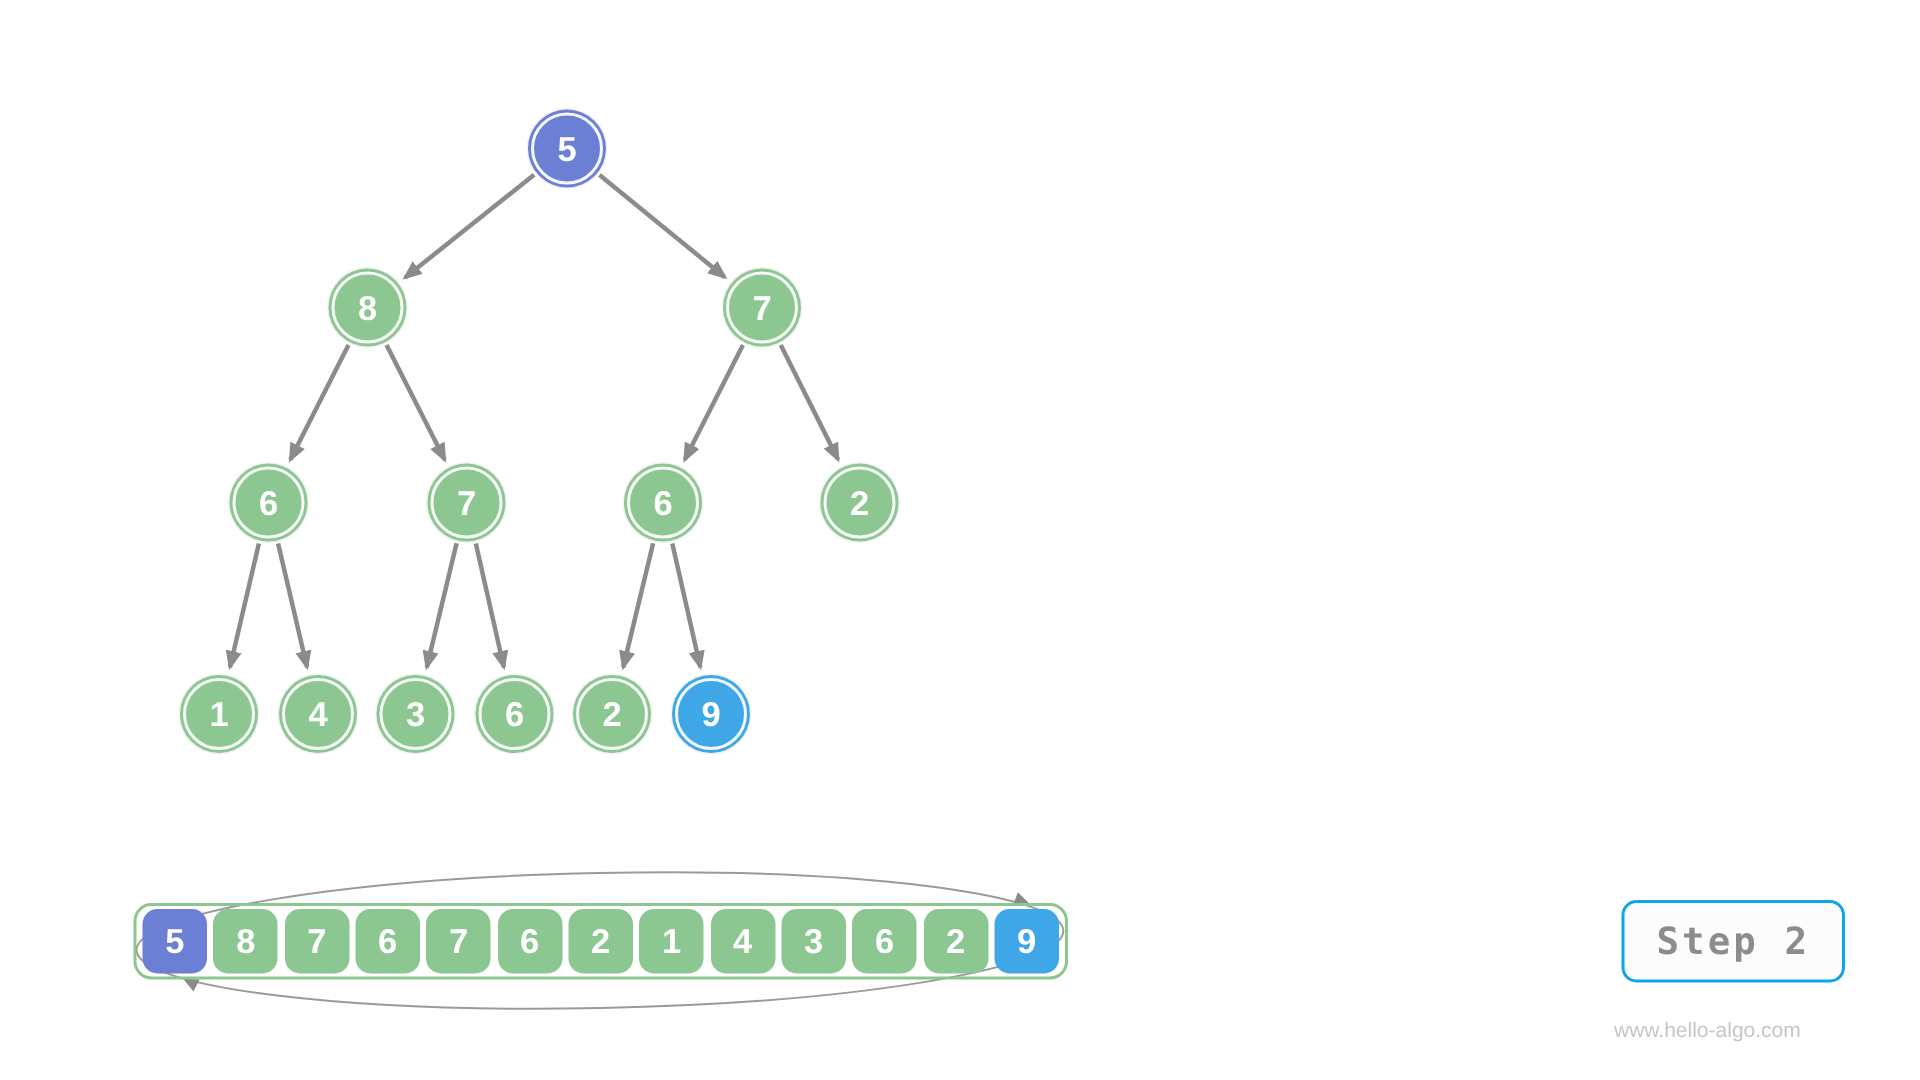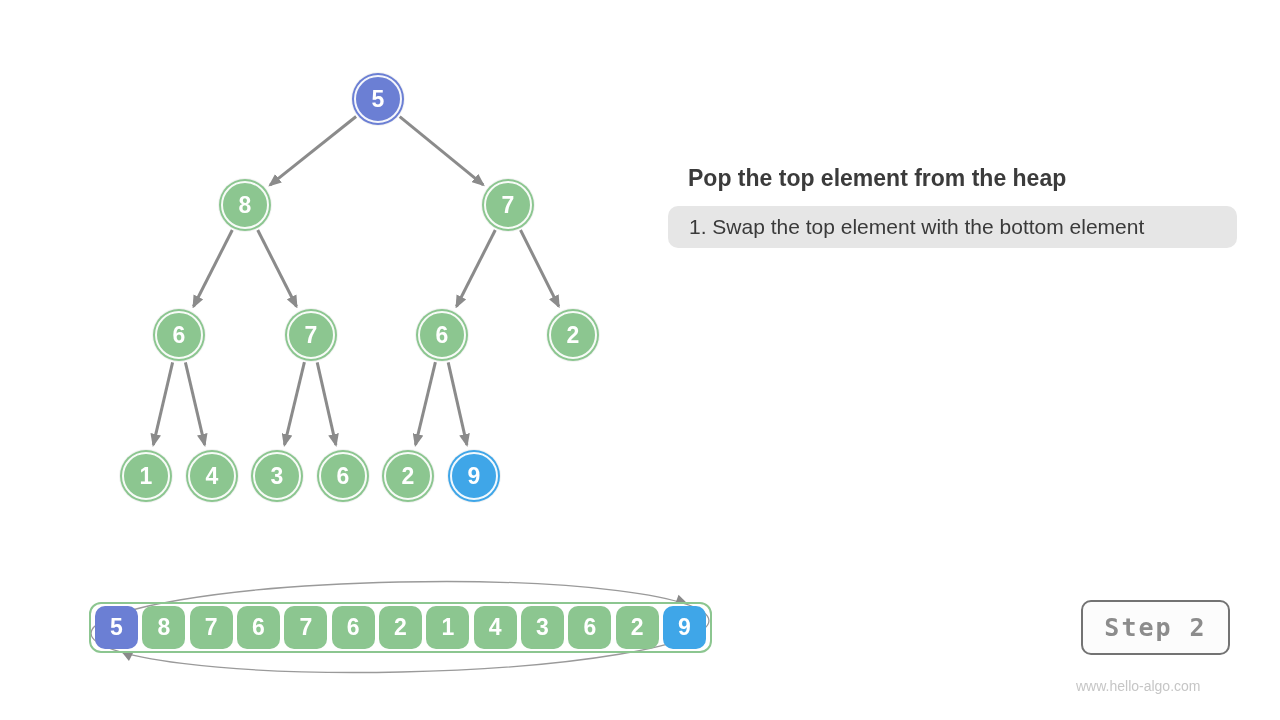--- a/index.html
+++ b/index.html
@@ -46,21 +46,21 @@
   .step-note{
     position:absolute;left:668px;top:206px;width:569px;height:42px;
     box-sizing:border-box;background:#e6e6e6;border-radius:10px;
     display:flex;align-items:center;padding-left:21px;
     font-size:21px;color:#3a3a3a;white-space:nowrap;
   }
 
   
   .step-badge{
     position:absolute;left:1081px;top:600px;width:149px;height:55px;
-    box-sizing:border-box;background:#fcfcfc;border:2px solid #737373;border-radius:10px;
+    box-sizing:border-box;background:#fcfcfc;border:2px solid #0ea5e9;border-radius:10px;
     display:flex;align-items:center;justify-content:center;
     font-family:"DejaVu Sans Mono","Liberation Mono",monospace;
     font-size:25px;font-weight:bold;color:#8c8c8c;letter-spacing:2px;
   }
   .watermark{
     position:absolute;left:1076px;top:678px;
     font-family:Liberation Sans, sans-serif;
     font-size:14px;color:#c6c6c6;white-space:nowrap;
   }
 </style>
@@ -151,19 +151,17 @@
       <div class="acell v-green">6</div>
       <div class="acell v-green">2</div>
       <div class="acell v-green">1</div>
       <div class="acell v-green">4</div>
       <div class="acell v-green">3</div>
       <div class="acell v-green">6</div>
       <div class="acell v-green">2</div>
       <div class="acell v-blue">9</div>
     </div>
 
-  <div class="panel-title">Pop the top element from the heap</div>
-  <div class="step-note">1. Swap the top element with the bottom element</div>
 
   <div class="step-badge">Step 2</div>
   <div class="watermark">www.hello-algo.com</div>
 
 </div>
 
 </body></html>

